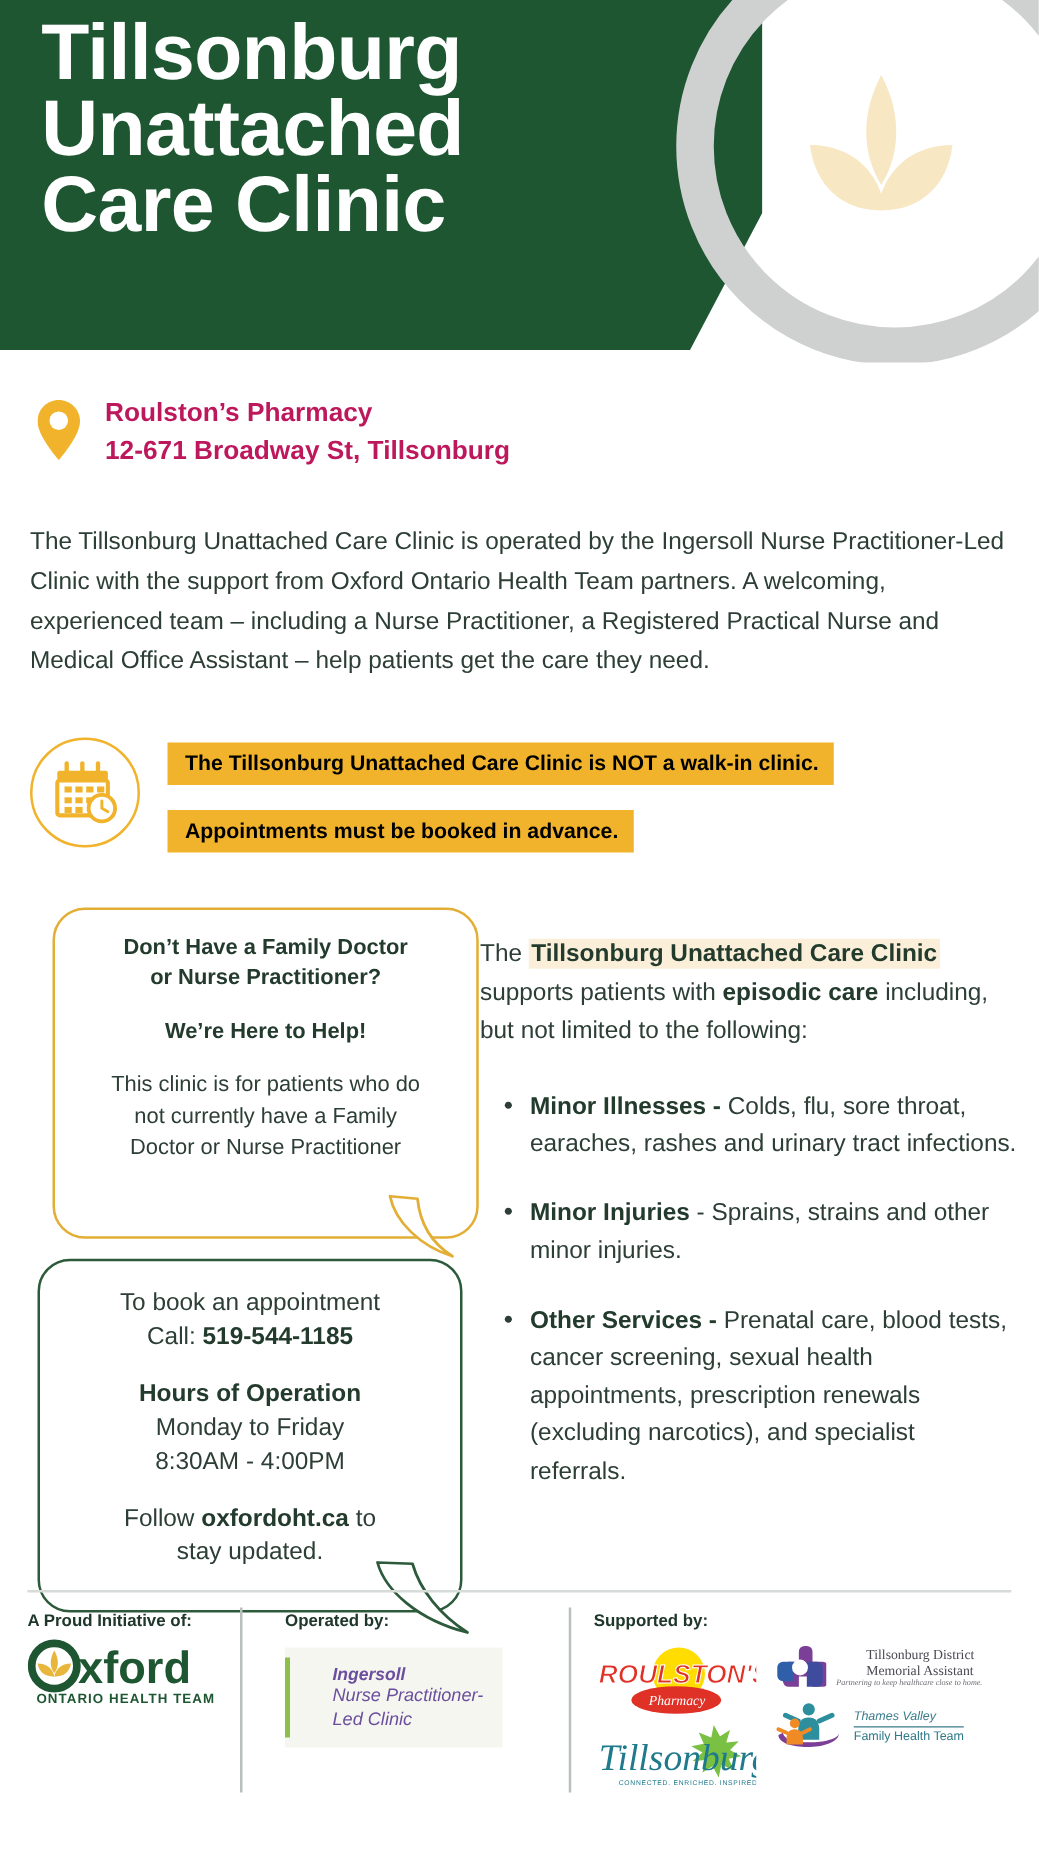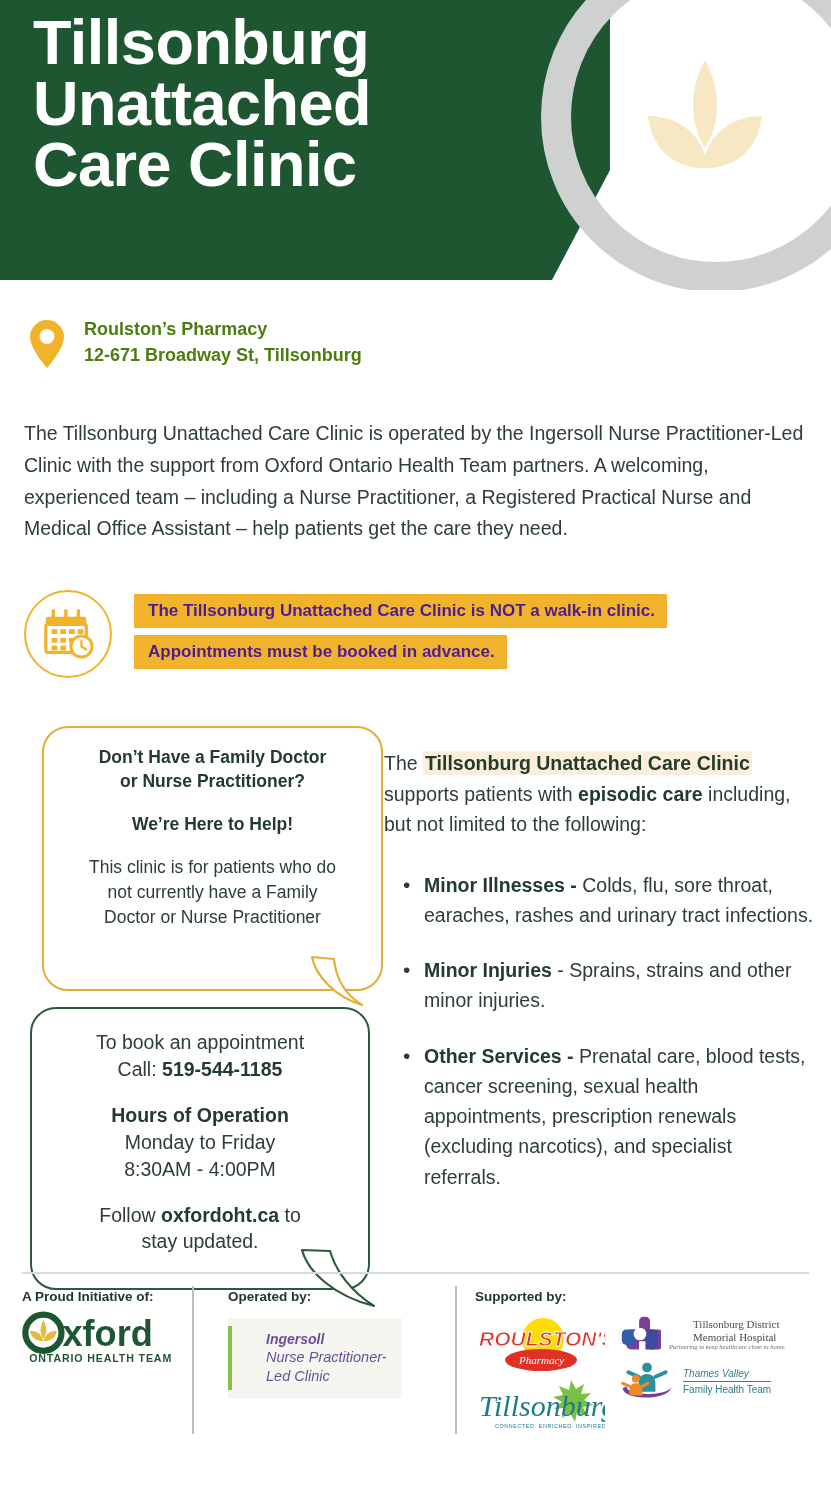--- a/index.html
+++ b/index.html
@@ -34,41 +34,41 @@
     font-size:63px;line-height:0.97;font-weight:bold;color:#ffffff;
     letter-spacing:-0.5px;
     white-space:pre-line;
   }
   
   .addr{
     position:absolute;left:30px;top:316px;width:600px;
     display:flex;align-items:flex-start;gap:20px;
   }
   .pin{width:34px;height:48px;flex:none;margin-top:4px;}
-  .addr-text{font-size:18px;font-weight:bold;line-height:1.45;color:#4d7c0f;}
+  .addr-text{font-size:21px;font-weight:bold;line-height:1.45;color:#be185d;}
   
   .intro{
     position:absolute;left:24px;top:418px;width:785px;
     font-size:19.5px;line-height:1.63;color:#2c3e35;
   }
   
   .alert-wrap{
     position:absolute;left:24px;top:590px;width:790px;
     display:flex;align-items:flex-start;gap:22px;
   }
   .cal-oval{
     width:84px;height:84px;flex:none;
     border:2px solid #f0b32b;border-radius:50%;
     display:flex;align-items:center;justify-content:center;
   }
   .alert-lines{padding-top:4px;}
   .alert-line{
-    display:inline-block;background:#f0b32b;color:#4c1d95;
+    display:inline-block;background:#f0b32b;color:#000000;
     font-size:17px;font-weight:bold;
-    padding:7px 12px 7px 14px;margin-bottom:7px;
+    padding:7px 12px 7px 14px;margin-bottom:20px;
   }
   
   .bubble-gold{
     position:absolute;left:42px;top:726px;width:341px;height:265px;
     border:2.2px solid #e3ae35;border-radius:26px;background:#fff;
     box-sizing:border-box;padding:18px 16px 0;
     text-align:center;
   }
   .bubble-gold .b-bold{font-size:17.5px;font-weight:bold;line-height:1.36;color:#233b2d;}
   .bubble-gold .b-reg{font-size:17.5px;line-height:1.42;color:#2c3e35;}
@@ -289,21 +289,21 @@
 
         <div class="tdmh-row">
           <svg viewBox="0 0 46 44" width="42" height="40">
             <path d="M17 3 h12 a5 5 0 0 1 5 5 v9 h9 a5 5 0 0 1 5 5 v12 a5 5 0 0 1 -5 5 h-9 v-9 h-12 v9 h-9 a5 5 0 0 1 -5 -5 v-12 a5 5 0 0 1 5 -5 h9 v-9 a5 5 0 0 1 5 -5 Z" fill="#7b3f98"></path>
             <path d="M3 22 a5 5 0 0 1 5 -5 h9 v17 h-9 a5 5 0 0 1 -5 -5 Z" fill="#2f5fa8"></path>
             <path d="M29 17 h9 a5 5 0 0 1 5 5 v12 a5 5 0 0 1 -5 5 h-9 Z" fill="#3f4c9e"></path>
             <circle cx="23" cy="22" r="7" fill="#ffffff"></circle>
           </svg>
           <div>
             <div class="tdmh-t1">Tillsonburg District</div>
-            <div class="tdmh-t1">Memorial Hospital</div>
+            <div class="tdmh-t1">Memorial Assistant</div>
             <div class="tdmh-t2">Partnering to keep healthcare close to home.</div>
           </div>
         </div>
 
         <div class="tdmh-row">
           <svg viewBox="0 0 60 46" width="56" height="43">
             <path d="M4 30 C4 44 56 44 56 28 C56 38 8 40 8 28 Z" fill="#7b3f98"></path>
             <circle cx="30" cy="8" r="5.2" fill="#2d8f9e"></circle>
             <path d="M30 15 C36 15 39 19 39 25 L39 34 L21 34 L21 25 C21 19 24 15 30 15 Z" fill="#2d8f9e"></path>
             <path d="M21 18 L10 13 M39 18 L50 13" stroke="#2d8f9e" stroke-width="4.2" stroke-linecap="round"></path>

